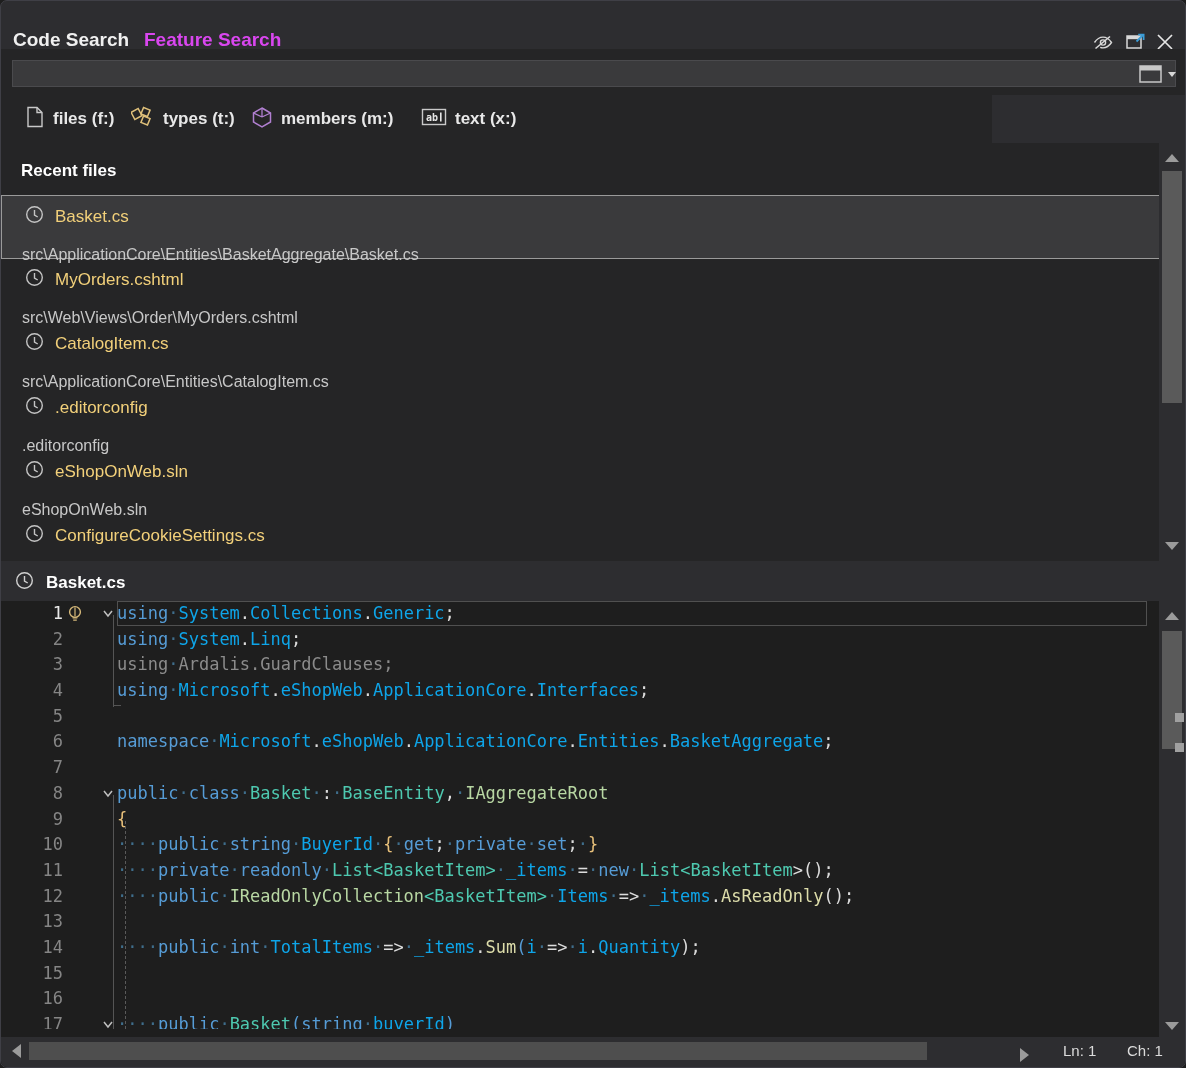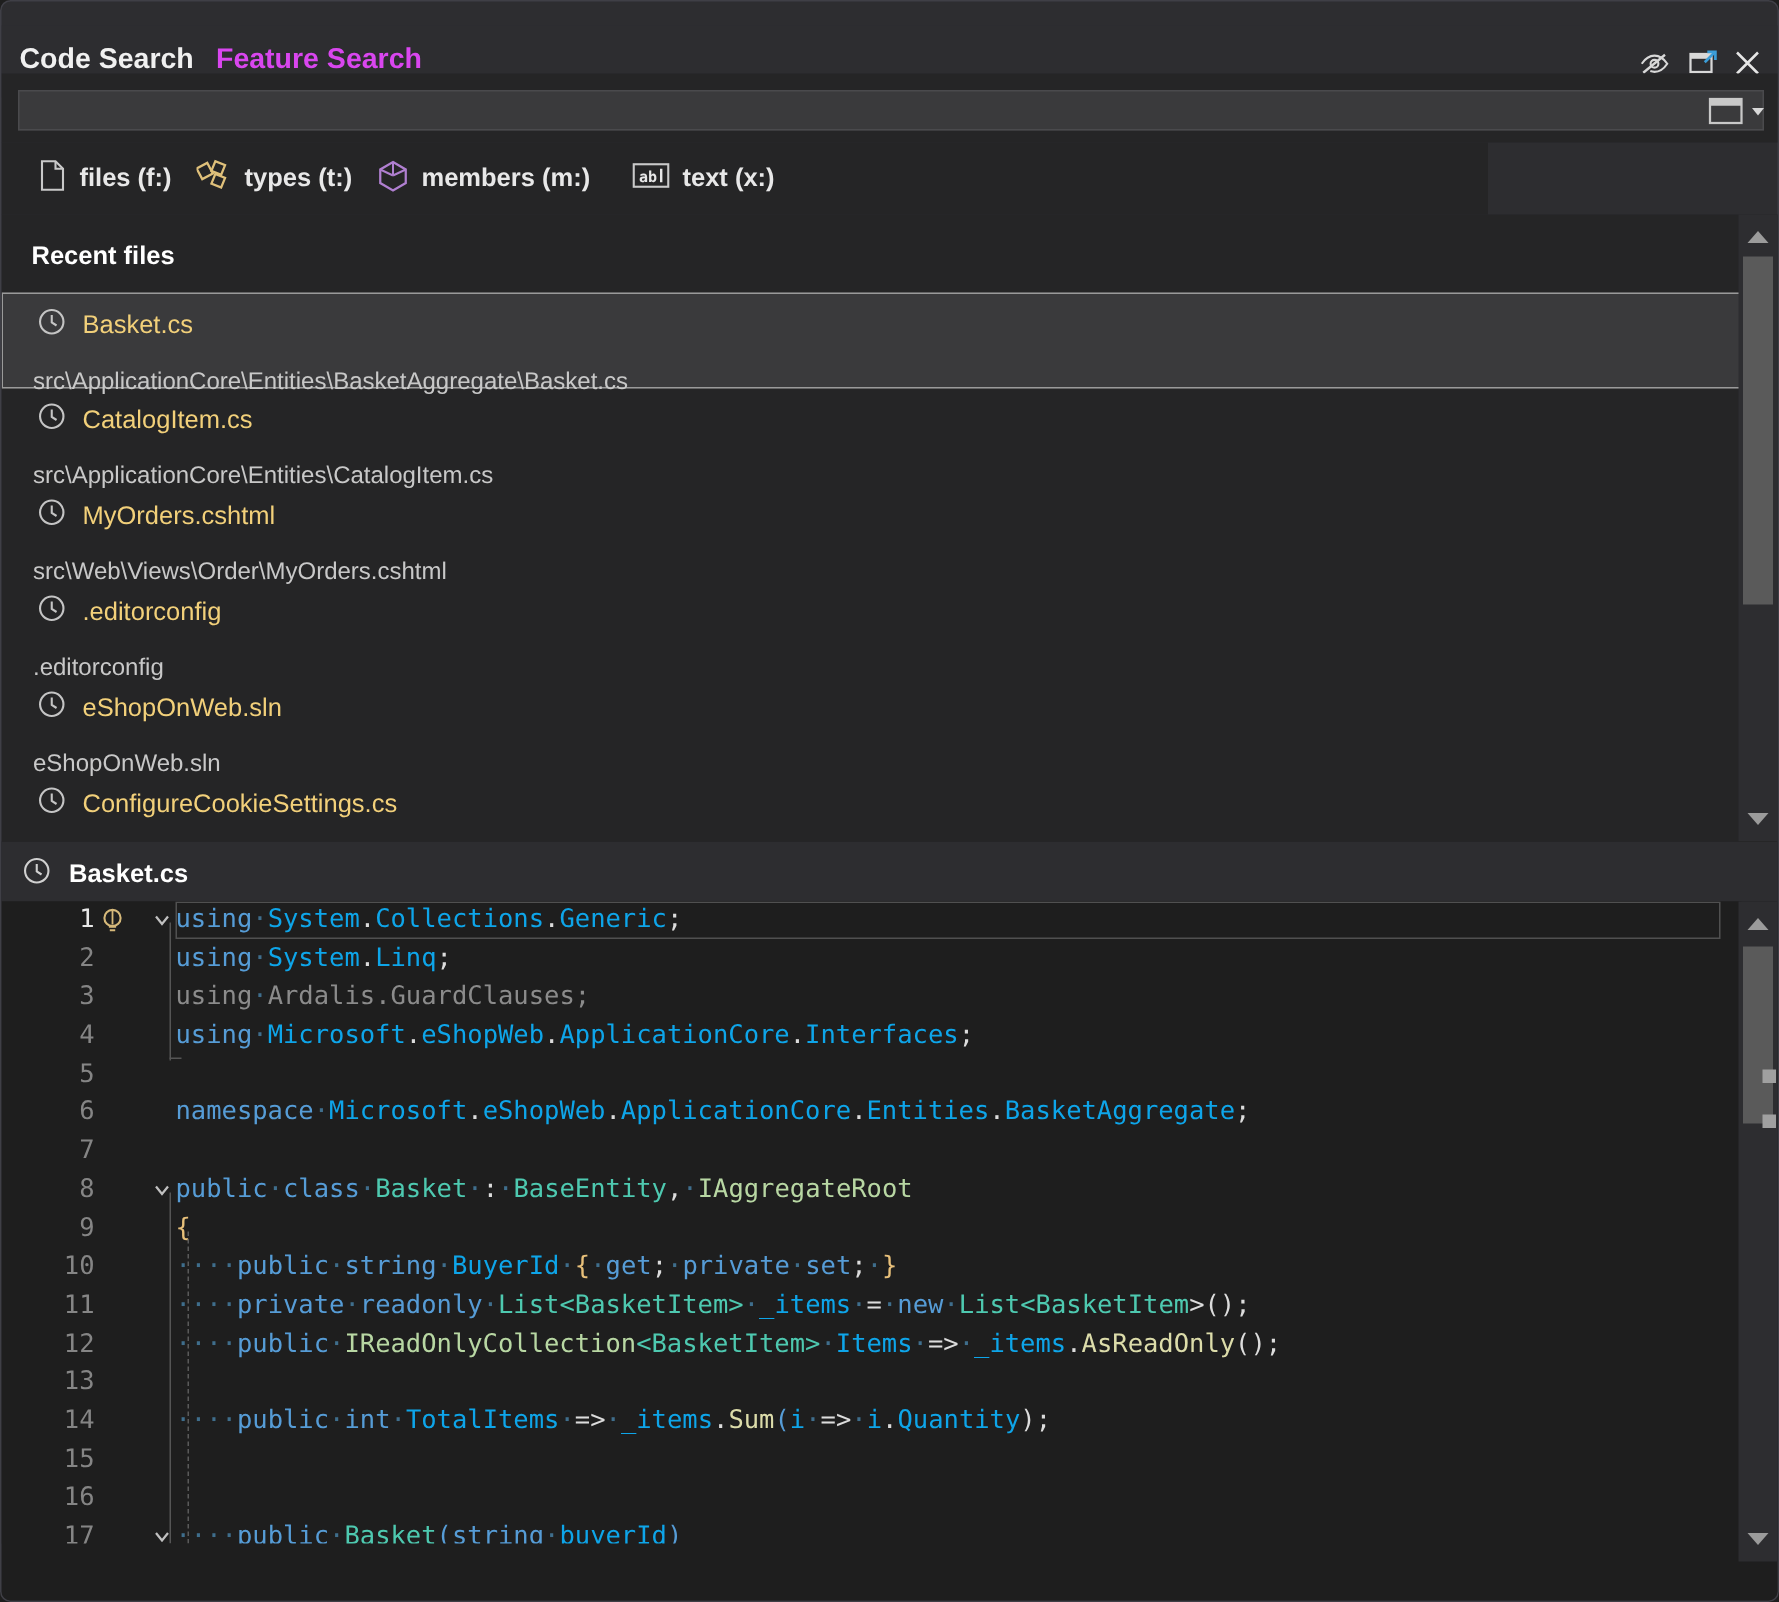--- a/index.html
+++ b/index.html
@@ -479,33 +479,33 @@
             <span class="result-name">Basket.cs</span>
           </div>
           <div class="result-path">src\ApplicationCore\Entities\BasketAggregate\Basket.cs</div>
         </div>
         <div class="result-item">
           <div class="result-row1">
             <span><svg width="19" height="19" viewBox="0 0 19 19">
                 <circle cx="9.5" cy="9.5" r="7.8" fill="none" stroke="#c4c4c4" stroke-width="1.4"></circle>
                 <path d="M9.5 5v5l3.2 2" fill="none" stroke="#c4c4c4" stroke-width="1.4"></path>
               </svg></span>
-            <span class="result-name">CatalogItem.cs</span>
+            <span class="result-name">MyOrders.cshtml</span>
           </div>
-          <div class="result-path">src\ApplicationCore\Entities\CatalogItem.cs</div>
+          <div class="result-path">src\Web\Views\Order\MyOrders.cshtml</div>
         </div>
         <div class="result-item">
           <div class="result-row1">
             <span><svg width="19" height="19" viewBox="0 0 19 19">
                 <circle cx="9.5" cy="9.5" r="7.8" fill="none" stroke="#c4c4c4" stroke-width="1.4"></circle>
                 <path d="M9.5 5v5l3.2 2" fill="none" stroke="#c4c4c4" stroke-width="1.4"></path>
               </svg></span>
-            <span class="result-name">MyOrders.cshtml</span>
+            <span class="result-name">CatalogItem.cs</span>
           </div>
-          <div class="result-path">src\Web\Views\Order\MyOrders.cshtml</div>
+          <div class="result-path">src\ApplicationCore\Entities\CatalogItem.cs</div>
         </div>
         <div class="result-item">
           <div class="result-row1">
             <span><svg width="19" height="19" viewBox="0 0 19 19">
                 <circle cx="9.5" cy="9.5" r="7.8" fill="none" stroke="#c4c4c4" stroke-width="1.4"></circle>
                 <path d="M9.5 5v5l3.2 2" fill="none" stroke="#c4c4c4" stroke-width="1.4"></path>
               </svg></span>
             <span class="result-name">.editorconfig</span>
           </div>
           <div class="result-path">.editorconfig</div>
@@ -595,14 +595,27 @@
         <div class="sb-tri up"></div>
       </div>
     <div id="code-thumb"></div>
     <div class="code-marker" style="top:112px"></div>
     <div class="code-marker" style="top:142px"></div>
     <div class="sb-arrow down">
         <div class="sb-tri down"></div>
       </div>
   </div>
 
+  <div id="statusbar">
+    <div id="hscroll">
+      <div id="hs-left-arrow">
+          <div class="hs-tri-l"></div>
+        </div>
+      <div id="hs-thumb"></div>
+    </div>
+    <div id="hs-right-arrow" style="position:absolute;left:1012px;top:7px;">
+        <div class="hs-tri-r"></div>
+      </div>
+    <div class="status-cell" id="status-ln">Ln: 1</div>
+    <div class="status-cell" id="status-ch">Ch: 1</div>
+  </div>
 
 </div>
 
 </body></html>

